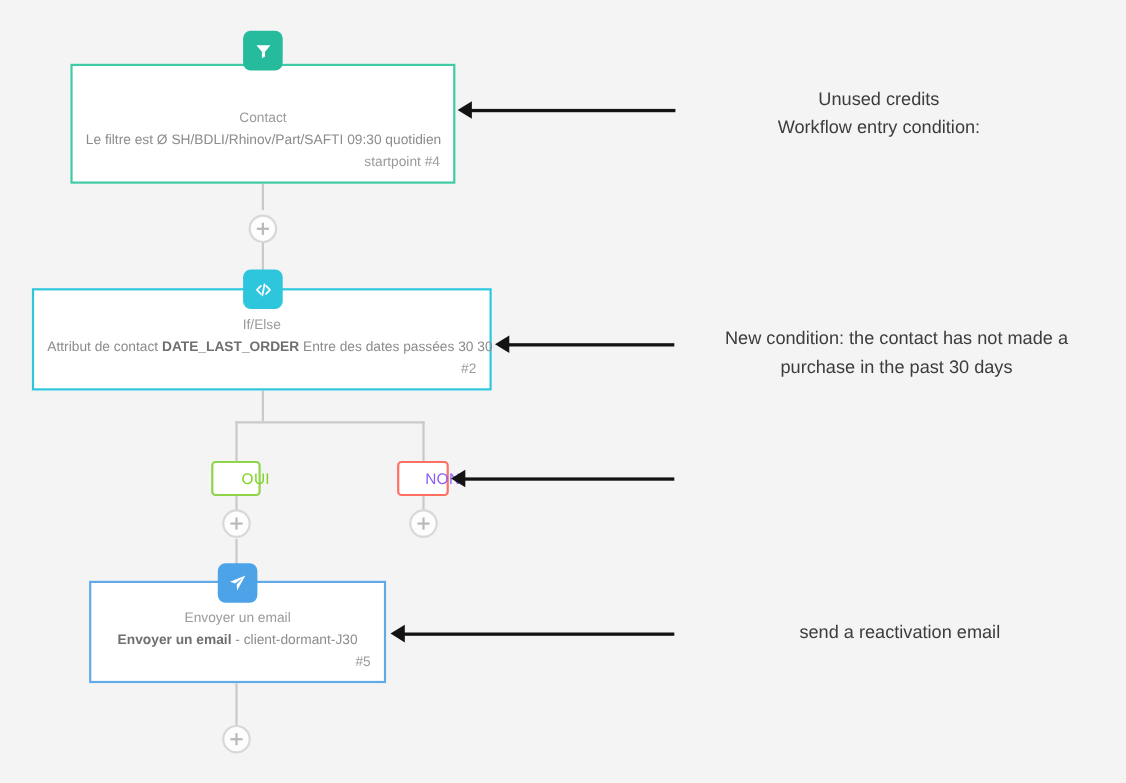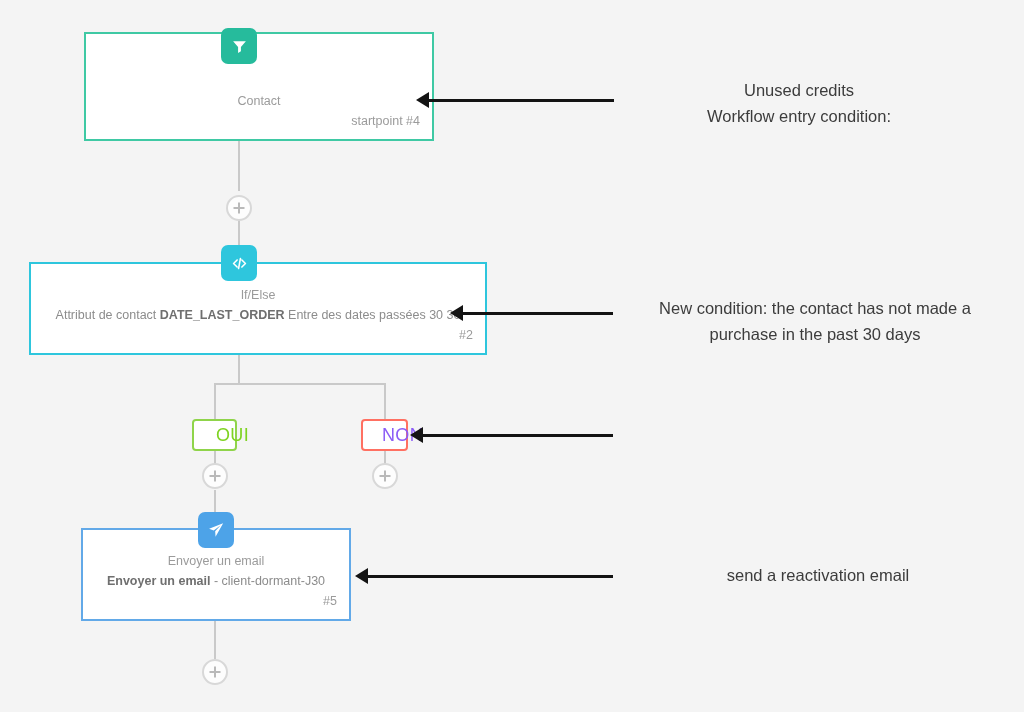--- a/index.html
+++ b/index.html
@@ -120,21 +120,21 @@
   .branch-chip {
     position: absolute;
     box-sizing: border-box;
     background: #ffffff;
     border-width: 2px;
     border-style: solid;
     border-radius: 4px;
     display: flex;
     align-items: center;
     justify-content: center;
-    font-size: 18px;
+    font-size: 14px;
     letter-spacing: 0.3px;
     z-index: 3;
     cursor: pointer;
     padding-left: 36px;
   }
 
   
   .annotation {
     position: absolute;
     font-size: 16.5px;
@@ -190,33 +190,34 @@
 
   <div class="conn conn-v" style="left:214px; top:490px; height:38px;"></div>
 
   <div class="conn conn-v" style="left:214px; top:621px; height:38px;"></div>
 
   <div class="plus-circle" style="left:226px; top:195px;"></div>
   <div class="plus-circle" style="left:202px; top:463px;"></div>
   <div class="plus-circle" style="left:372px; top:463px;"></div>
   <div class="plus-circle" style="left:202px; top:659px;"></div>
 
-  <div class="node" style="left:64px; top:32px; width:350px; height:109px; border-color:#3fc9a4;margin-left:20px;">
+  <div class="node" style="left:64px; top:58px; width:350px; height:109px; border-color:#3fc9a4;">
     <div class="node-body">
       <div class="node-type">Contact</div>
+      <div class="node-desc">Le filtre est Ø SH/BDLI/Rhinov/Part/SAFTI 09:30 quotidien</div>
       <div class="node-index">startpoint #4</div>
     </div>
   </div>
   <div class="icon-badge" style="left:221px; top:28px; background:#26bb9c;">
     <svg width="17" height="17" viewBox="0 0 24 24" aria-hidden="true">
       <path d="M3 4.5h18l-7 8.2v6.1l-4 2.4v-8.5z" fill="#ffffff"></path>
     </svg>
   </div>
 
-  <div class="node" style="left:29px; top:262px; width:458px; height:93px; border-color:#2ec6dd;">
+  <div class="node" style="left:29px; top:262px; width:418px; height:93px; border-color:#2ec6dd;">
     <div class="node-body">
       <div class="node-type">If/Else</div>
       <div class="node-desc"><span>Attribut de contact </span><b>DATE_LAST_ORDER</b><span> Entre des dates passées 30 30</span></div>
       <div class="node-index">#2</div>
     </div>
   </div>
   <div class="icon-badge" style="left:221px; top:245px; background:#2ec6dd;">
     <svg width="19" height="19" viewBox="0 0 24 24" aria-hidden="true">
       <path d="M9 7.5 4.5 12 9 16.5" fill="none" stroke="#ffffff" stroke-width="2" stroke-linecap="round" stroke-linejoin="round"></path>
       <path d="M15 7.5 19.5 12 15 16.5" fill="none" stroke="#ffffff" stroke-width="2" stroke-linecap="round" stroke-linejoin="round"></path>

